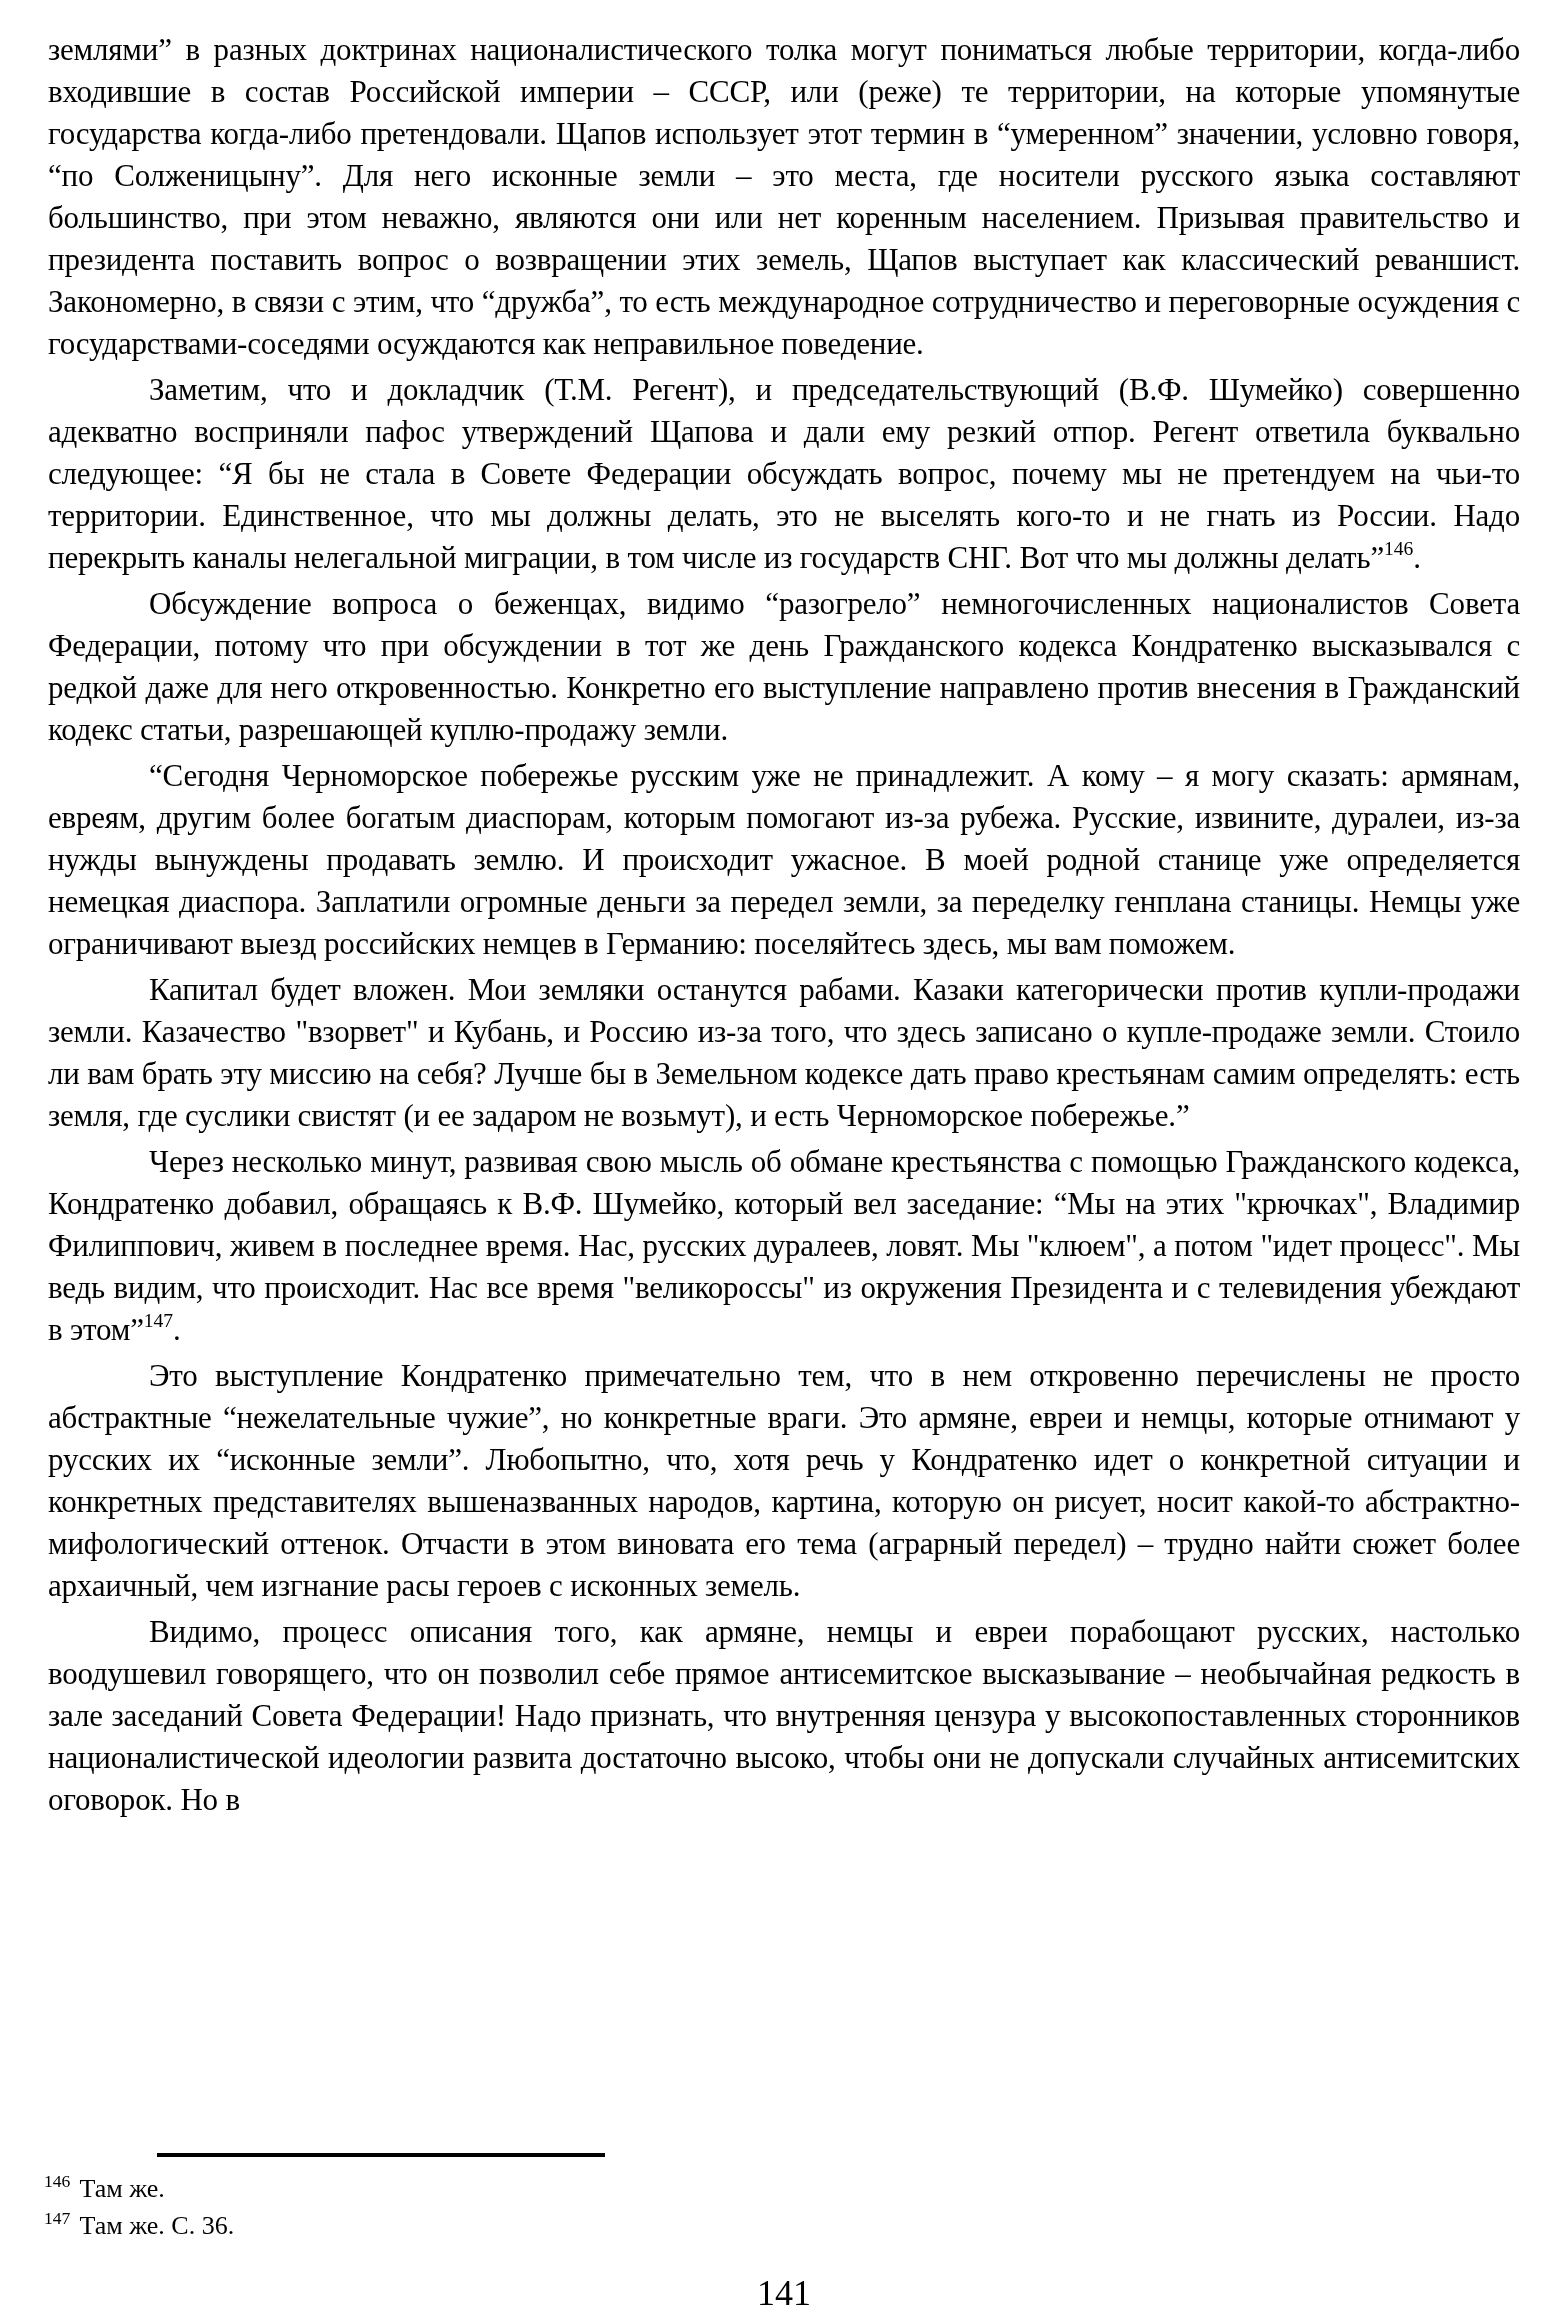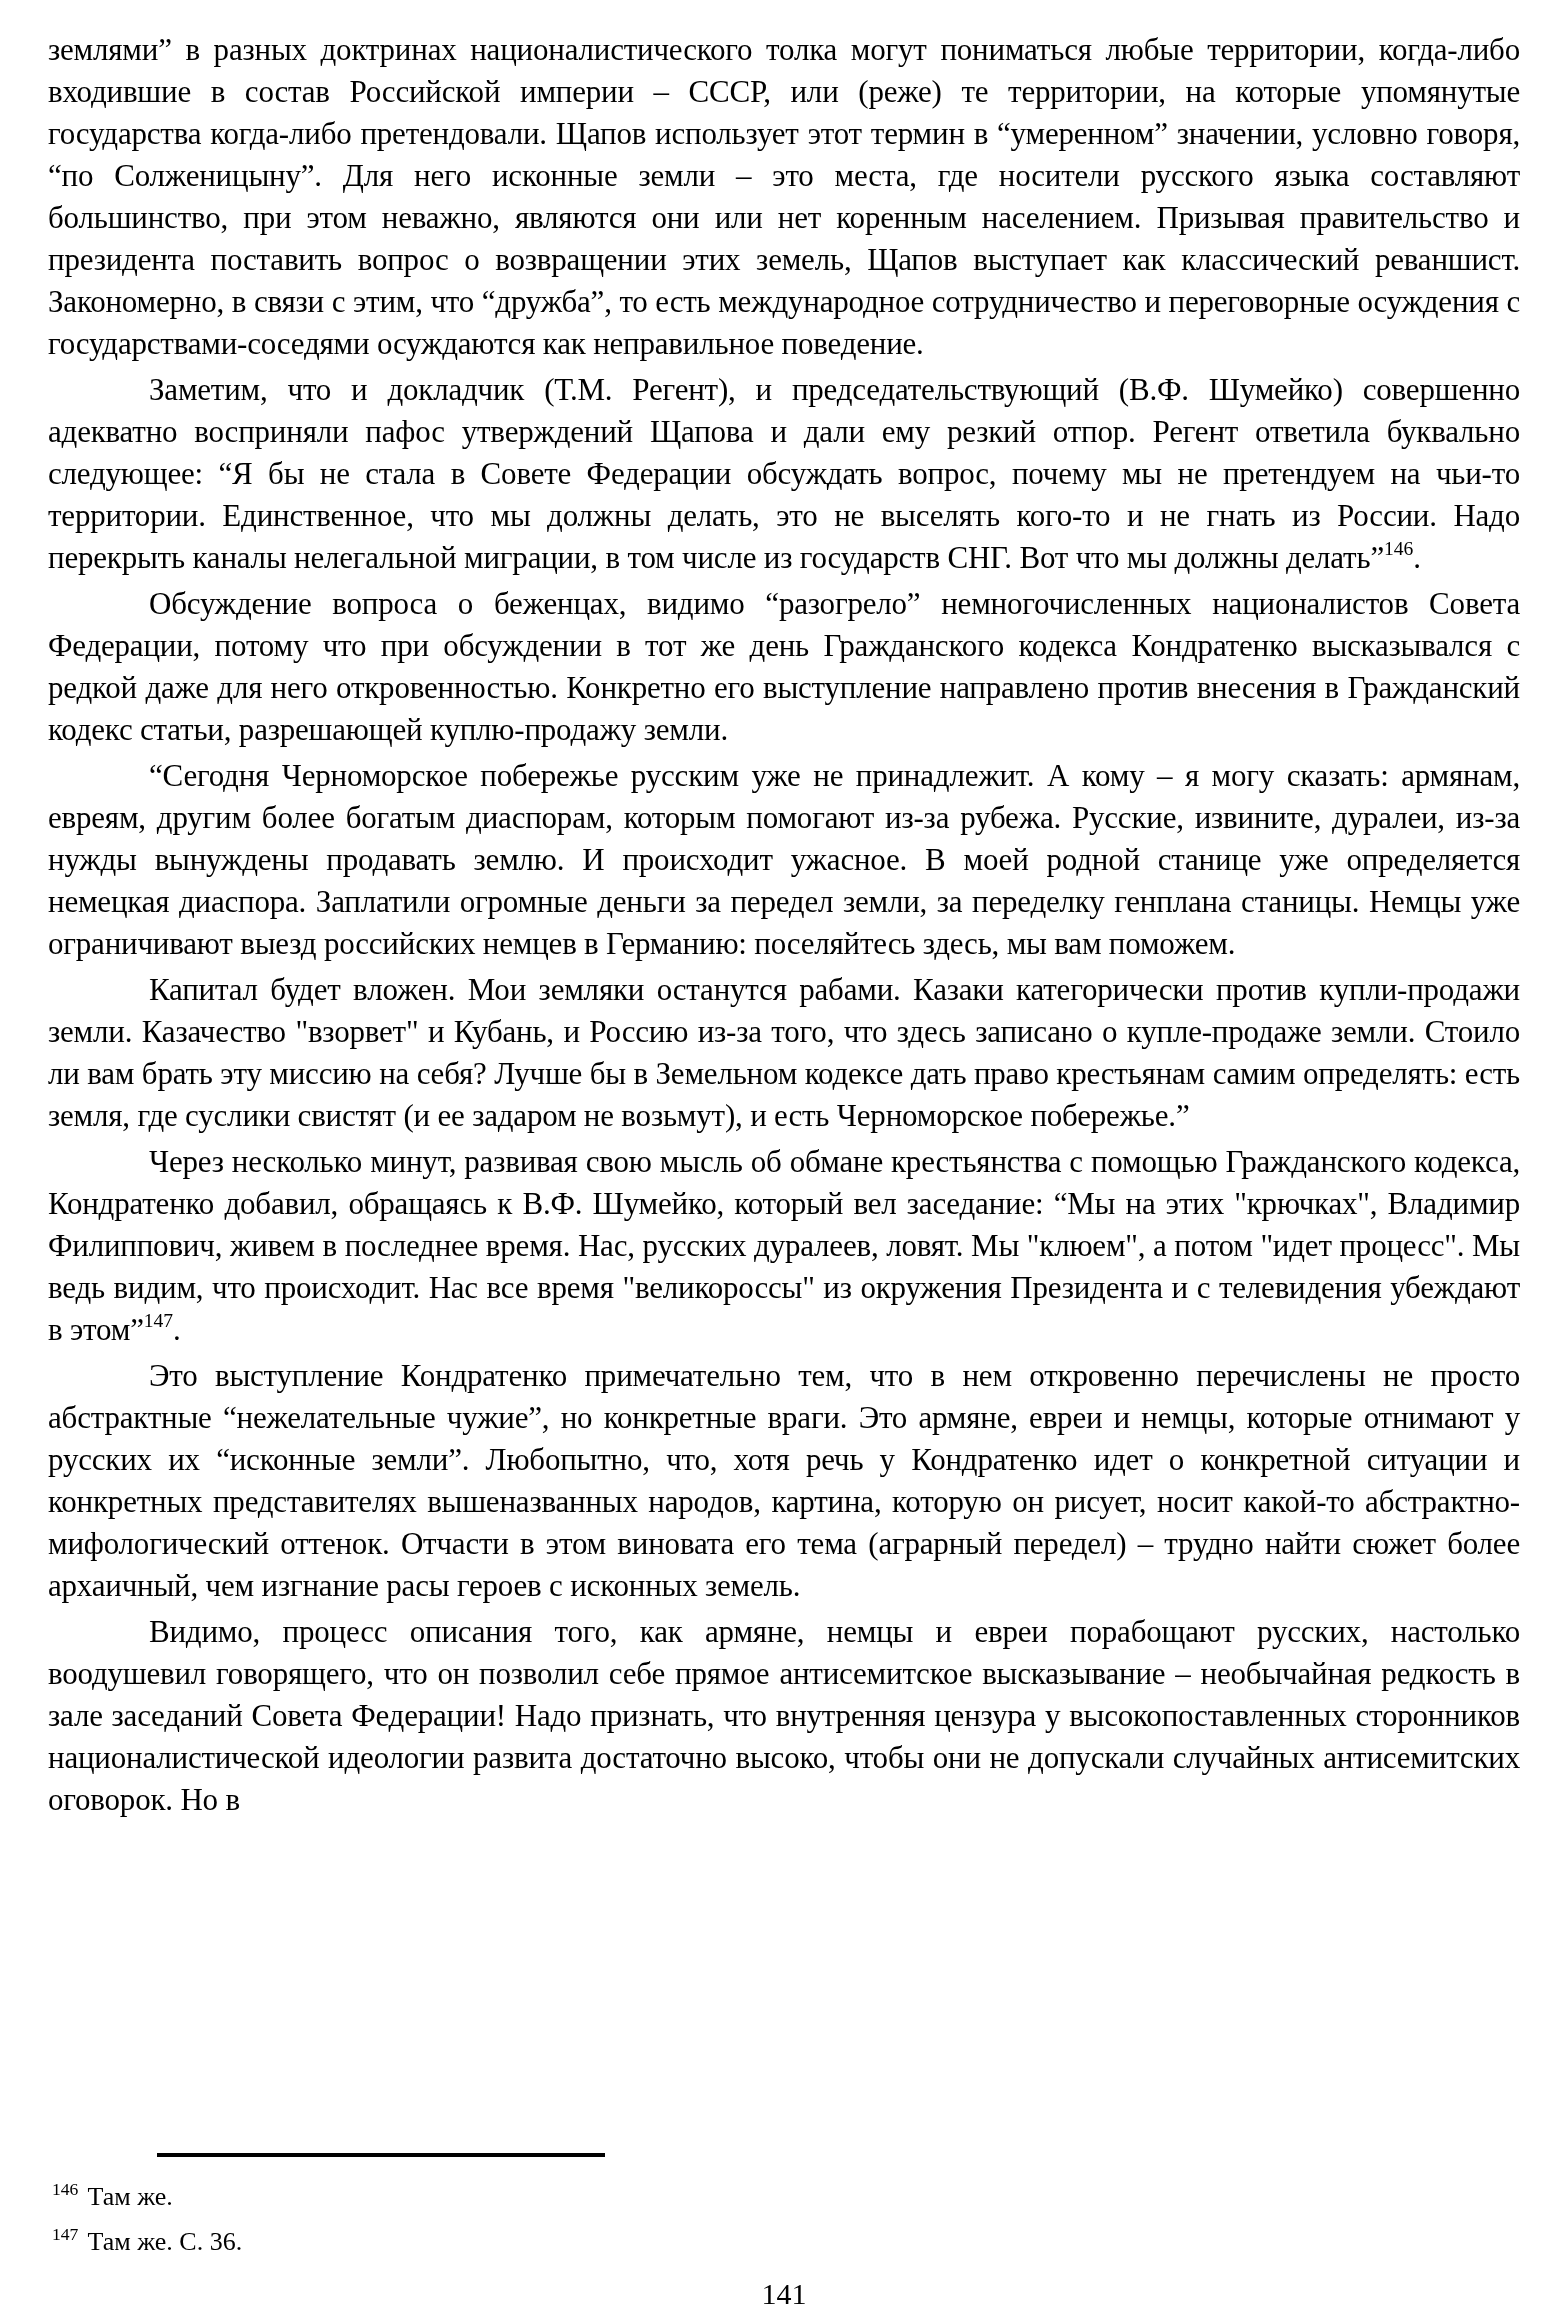--- a/index.html
+++ b/index.html
@@ -50,36 +50,36 @@
   }
   .footnotes {
     position: absolute;
     left: 44px;
     top: 2170px;
     width: 1480px;
   }
   .footnote {
     font-size: 26px;
     line-height: 37px;
-    margin: 8px;
+    margin: 0;
     text-align: left;
   }
   .footnote sup.fn-marker {
     font-size: 17.6px;
     line-height: 0;
     vertical-align: 10.5px;
     margin-right: 9.1px;
   }
   .page-number {
     position: absolute;
     left: 0;
     top: 2275px;
     width: 1568px;
     text-align: center;
-    font-size: 30px;
+    font-size: 36px;
     line-height: 37px;
   }
 </style>
 </head>
 <body>
 
 <main>
   <section class="text-block">
       <p class="para">землями” в разных доктринах националистического толка могут пониматься любые территории, когда-либо входившие в состав Российской империи – СССР, или (реже) те территории, на которые упомянутые государства когда-либо претендовали. Щапов использует этот термин в “умеренном” значении, условно говоря, “по Солженицыну”. Для него исконные земли – это места, где носители русского языка составляют большинство, при этом неважно, являются они или нет коренным населением. Призывая правительство и президента поставить вопрос о возвращении этих земель, Щапов выступает как классический реваншист. Закономерно, в связи с этим, что “дружба”, то есть международное сотрудничество и переговорные осуждения с государствами-соседями осуждаются как неправильное поведение.</p>
       <p class="para indent">Заметим, что и докладчик (Т.М. Регент), и председательствующий (В.Ф. Шумейко) совершенно адекватно восприняли пафос утверждений Щапова и дали ему резкий отпор. Регент ответила буквально следующее: “Я бы не стала в Совете Федерации обсуждать вопрос, почему мы не претендуем на чьи-то территории. Единственное, что мы должны делать, это не выселять кого-то и не гнать из России. Надо перекрыть каналы нелегальной миграции, в том числе из государств СНГ. Вот что мы должны делать”<sup class="fn-ref">146</sup>.</p>

